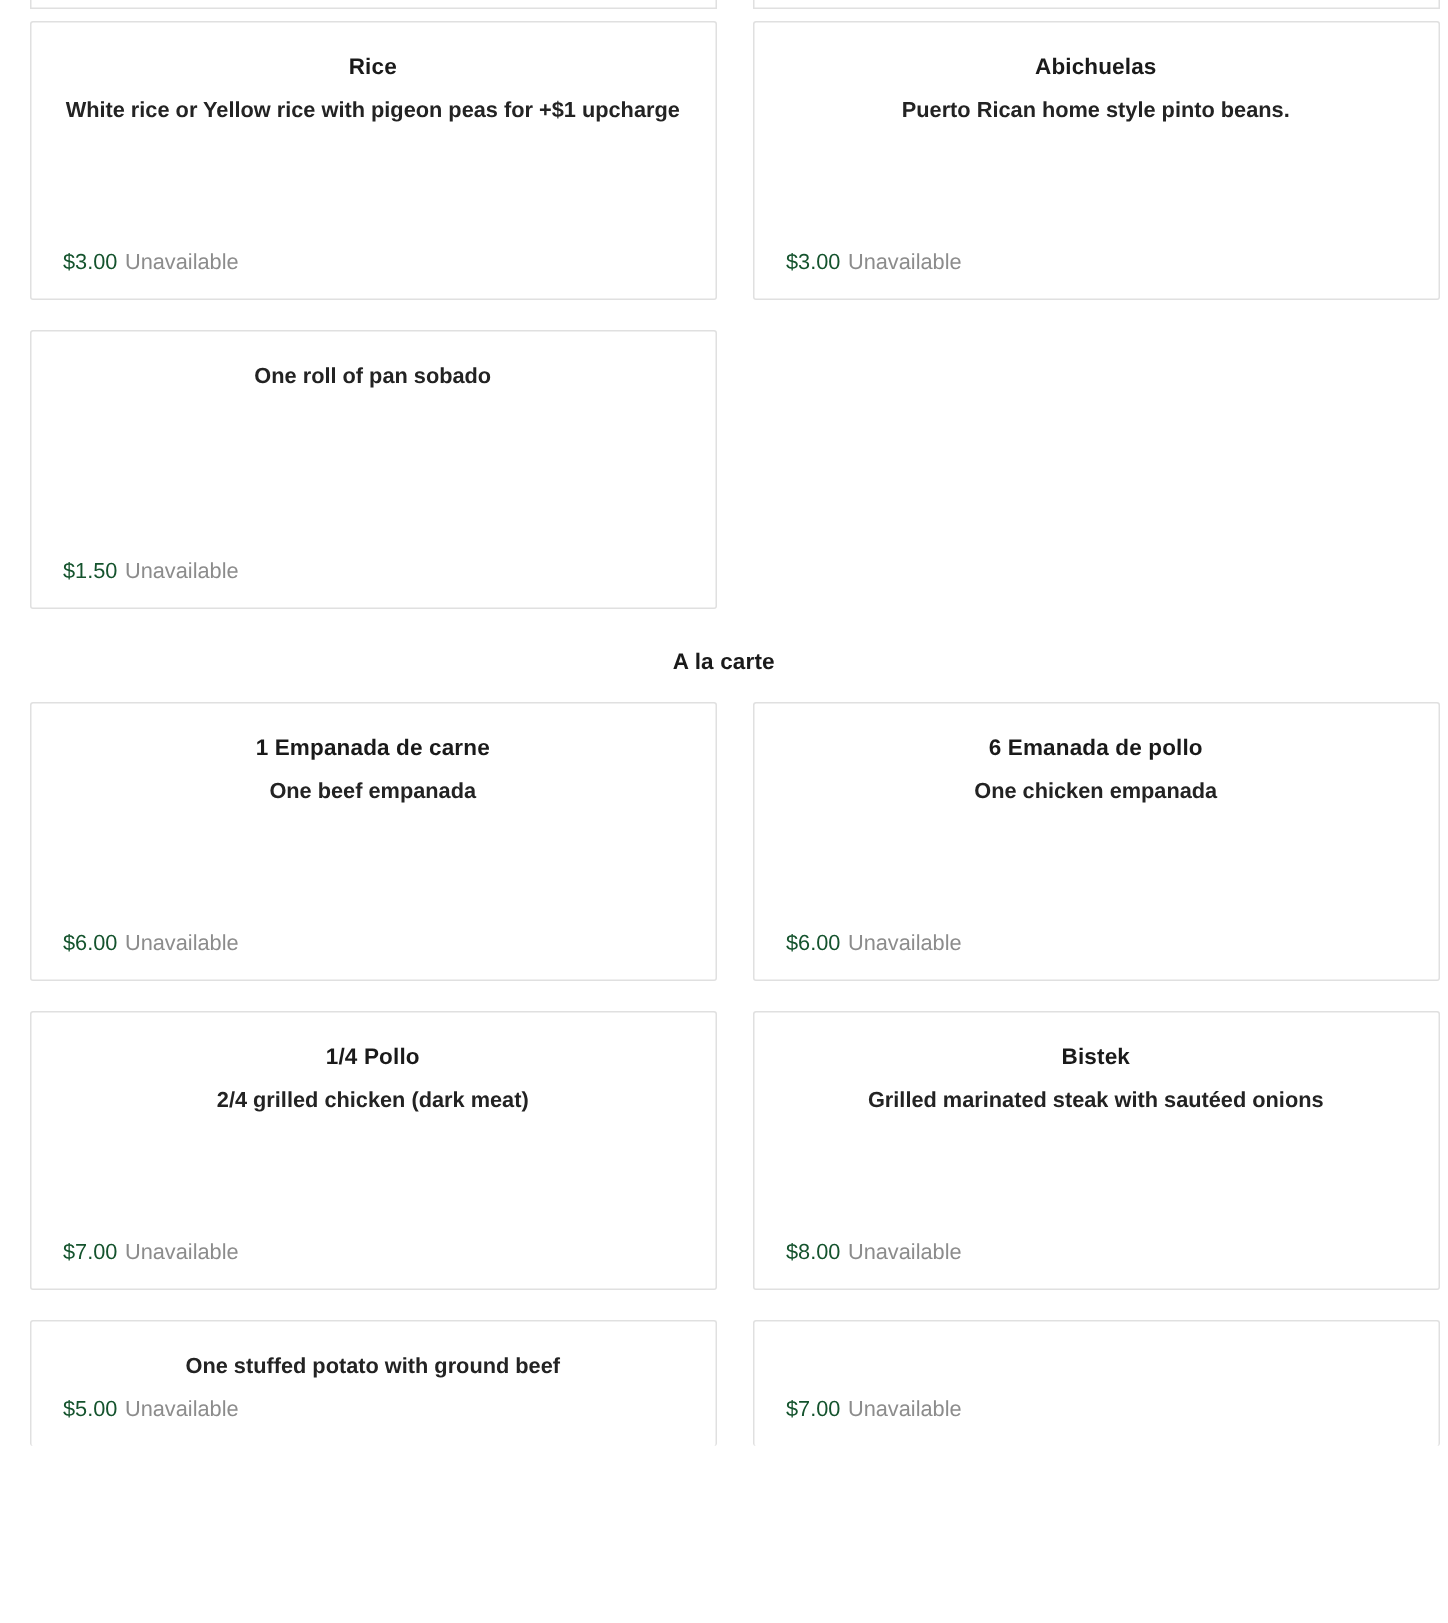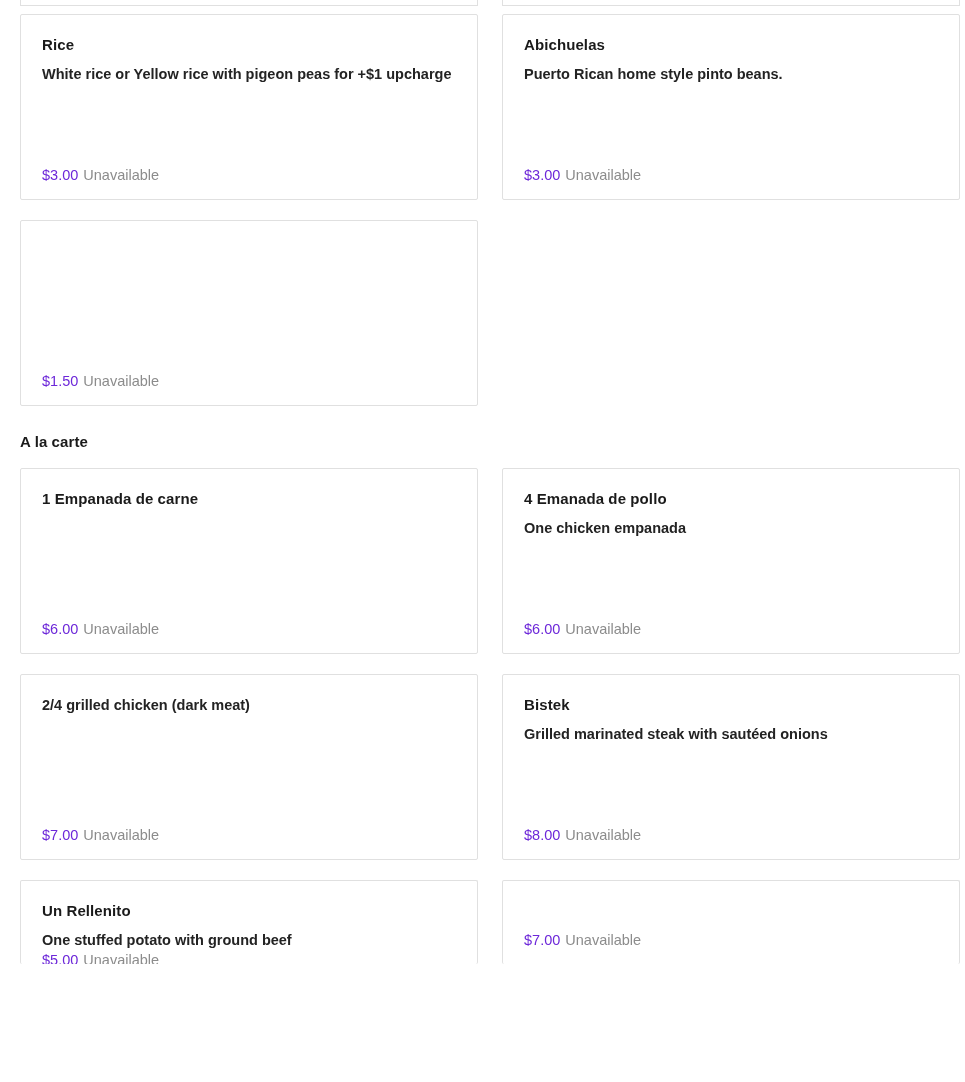--- a/index.html
+++ b/index.html
@@ -11,20 +11,21 @@
     color: #1a1a1a;
   }
   body {
     width: 965px;
     min-height: 1082px;
     overflow: hidden;
   }
   .page {
     position: relative;
     width: 965px;
+    text-align: center;
   }
   .grid {
     display: grid;
     grid-template-columns: 458px 458px;
     column-gap: 24px;
     row-gap: 20px;
     padding: 0 20px;
   }
   .card {
     background: #ffffff;
@@ -57,21 +58,21 @@
     font-weight: 700;
   }
   .card-footer {
     margin-top: auto;
     font-size: 14.5px;
     color: #8c8c8c;
     line-height: 20px;
     display: flex;
     gap: 5px;
   }
-  .price { color: #6d28d9; }
+  .price { color: #14532d; }
   .avail { color: #8c8c8c; }
   .section-heading {
     font-size: 15px;
     font-weight: bold;
     color: #1a1a1a;
     padding: 0 20px;
     margin: 27px 0 18px 0;
     letter-spacing: 0.1px;
   }
   .top-strip {
@@ -115,68 +116,70 @@
     <div class="card">
       <div class="card-title">Abichuelas</div>
       <div class="card-desc">Puerto Rican home style pinto beans.</div>
       <div class="card-footer">
         <span class="price">$3.00</span>
         <span class="avail">Unavailable</span>
       </div>
     </div>
 
     <div class="card">
+      <div class="card-desc">One roll of pan sobado</div>
       <div class="card-footer">
         <span class="price">$1.50</span>
         <span class="avail">Unavailable</span>
       </div>
     </div>
 
   </div>
 
   <div class="section-heading">A la carte</div>
 
   <div class="grid">
 
     <div class="card">
       <div class="card-title">1 Empanada de carne</div>
+      <div class="card-desc">One beef empanada</div>
       <div class="card-footer">
         <span class="price">$6.00</span>
         <span class="avail">Unavailable</span>
       </div>
     </div>
 
     <div class="card">
-      <div class="card-title">4 Emanada de pollo</div>
+      <div class="card-title">6 Emanada de pollo</div>
       <div class="card-desc">One chicken empanada</div>
       <div class="card-footer">
         <span class="price">$6.00</span>
         <span class="avail">Unavailable</span>
       </div>
     </div>
 
     <div class="card">
+      <div class="card-title">1/4 Pollo</div>
       <div class="card-desc">2/4 grilled chicken (dark meat)</div>
       <div class="card-footer">
         <span class="price">$7.00</span>
         <span class="avail">Unavailable</span>
       </div>
     </div>
 
     <div class="card">
       <div class="card-title">Bistek</div>
       <div class="card-desc">Grilled marinated steak with sautéed onions</div>
       <div class="card-footer">
         <span class="price">$8.00</span>
         <span class="avail">Unavailable</span>
       </div>
     </div>
 
     <div class="card clipped-bottom">
-      <div class="card-title">Un Rellenito</div>
       <div class="card-desc">One stuffed potato with ground beef</div>
       <div class="card-footer">
         <span class="price">$5.00</span>
         <span class="avail">Unavailable</span>
       </div>
     </div>
 
     <div class="card clipped-bottom">
       <div class="card-desc"></div>
       <div class="card-footer">

